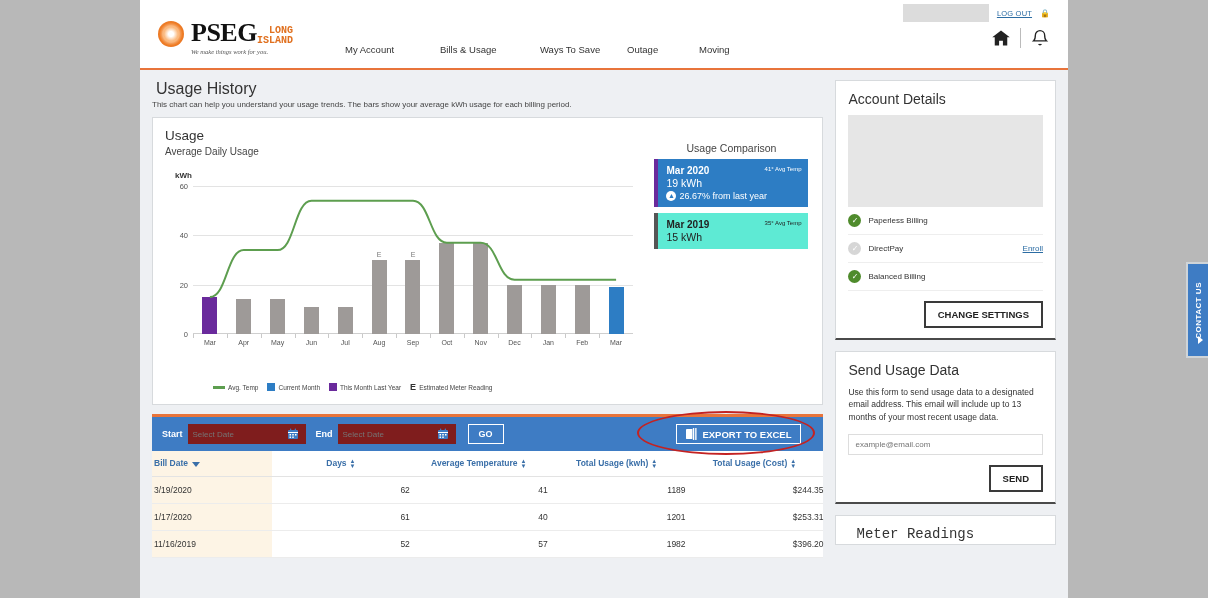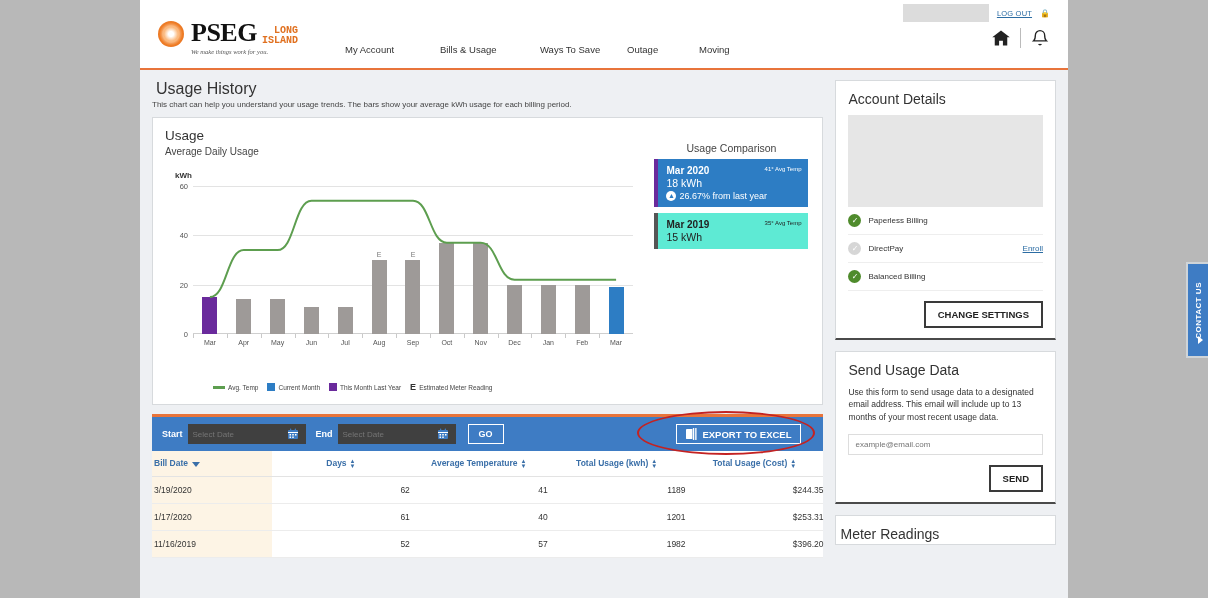--- a/index.html
+++ b/index.html
@@ -26,21 +26,21 @@
   .hdr-icons .divider { width:1px; height:20px; background:#bbb; }
   .ico { width:20px; height:20px; display:block; }
 
   .logo-wrap { position:absolute; left:18px; top:20px; display:flex; align-items:flex-start; gap:7px; }
   .sunburst { width:26px; height:26px; border-radius:50%;
     background:radial-gradient(circle, #ffffff 18%, #fdd9b8 30%, #ef7d26 62%, #d9601a 100%);
     position:relative; flex:none; margin-top:1px; }
   .sunburst::after{ content:""; position:absolute; inset:4px; border-radius:50%;
     background:radial-gradient(circle,#fff 20%, #fbb97e 55%, rgba(255,255,255,0) 80%); }
   .logo-text { line-height:1; }
-  .logo-row { display:flex; align-items:flex-end; gap:5px; }
+  .logo-row { display:flex; align-items:flex-end; }
   .pseg { font-family:"Liberation Serif", serif; font-weight:bold; font-size:26px; color:#111; letter-spacing:-0.5px; }
   .li { font-family:Liberation Mono, monospace; font-weight:bold; font-size:10px; color:#e0701f; line-height:10px;text-align:right; }
   .tagline { font-family:"Liberation Serif", serif; font-style:italic; font-size:6.5px; color:#555; margin-top:3px; }
 
   .nav { position:absolute; left:205px; top:44px; display:flex; gap:0; }
   .nav a { font-size:9.5px; color:#333; text-decoration:none; white-space:nowrap; display:block; }
   .nav .n0{ width:95px; } .nav .n1{ width:100px; } .nav .n2{ width:87px; }
   .nav .n3{ width:72px; } .nav .n4{ width:60px; }
 
   
@@ -88,21 +88,21 @@
   .cmp-k { font-size:10.5px; margin-top:1px; }
   .cmp-t { position:absolute; right:7px; top:7px; font-size:6px; }
   .cmp-d { font-size:9px; margin-top:2px; display:flex; align-items:center; gap:3px; }
   .up-circ { display:inline-block; width:10px; height:10px; border-radius:50%; background:#fff; color:#2d7dc4;
              font-size:7px; line-height:10px; text-align:center; font-weight:bold; }
 
   
   .orange-rule { height:3px; background:#e8743b; margin-top:9px; }
   .toolbar { background:#3e7cc4; height:34px; display:flex; align-items:center; padding:0 10px; position:relative; }
   .tb-lbl { font-size:9px; color:#fff; font-weight:bold; margin-right:5px; }
-  .datefield { position:relative; width:118px; height:20px; background:#404040; display:flex; align-items:center; }
+  .datefield { position:relative; width:118px; height:20px; background:#7f1d1d; display:flex; align-items:center; }
   .datefield input { border:0; outline:0; width:96px; height:18px; font-size:8px; color:#999; padding-left:5px;
                      font-family:"Liberation Sans", sans-serif; background:transparent; }
   .cal { width:18px; height:18px; display:flex; align-items:center; justify-content:center; }
   .go-btn { margin-left:12px; width:36px; height:20px; border:1px solid #fff; color:#fff; background:transparent;
             font-size:9px; font-weight:bold; display:flex; align-items:center; justify-content:center; cursor:pointer; }
   .export-btn { position:absolute; right:22px; top:7px; height:20px; border:1px solid #fff; color:#fff;
                 background:transparent; font-size:9.5px; font-weight:bold; display:flex; align-items:center;
                 gap:5px; padding:0 9px; cursor:pointer; }
   .xl-ico { width:11px; height:12px; display:block; }
   .ellipse { position:absolute; right:8px; top:-6px; width:178px; height:44px; border:2.5px solid #c32222;
@@ -128,21 +128,21 @@
          display:flex; align-items:center; justify-content:center; flex:none; }
   .chk.off { background:#d6d6d6; color:#fff; }
   .feat .grow { flex:1; }
   .enroll { font-size:8px; color:#2b6ca3; text-decoration:underline; }
   .panel-btn { border:2px solid #3a3a3a; background:#fff; color:#222; font-size:9.5px; font-weight:bold;
                padding:6px 12px; display:block; margin-left:auto; margin-top:10px; cursor:pointer;
                font-family:"Liberation Sans", sans-serif; }
   .panel p.body { font-size:8.5px; color:#333; line-height:1.45; margin:0 0 10px 0; }
   .email-in { width:100%; height:21px; border:1px solid #ddd; font-size:8px; color:#bbb; padding:0 6px;
               font-family:"Liberation Sans", sans-serif; outline:none; }
-  .meter-peek { background:#fff; border:1px solid #d7dadd; padding:10px 4px; height:30px; overflow:hidden; }
+  .meter-peek { background:#fff; border:1px solid #d7dadd; padding:10px 20px; height:30px; overflow:hidden;font-family:Liberation Mono, monospace; }
   .meter-peek h3 { font-size:14px; font-weight:normal; color:#333; margin:0; }
 
   
   .contact-tab { position:absolute; right:0; top:262px; width:22px; height:96px; background:#3e7cc4;
     border:2px solid #cfd4d8; border-right:0; display:flex; align-items:center; justify-content:center; cursor:pointer; }
   .contact-tab span { writing-mode:vertical-rl; transform:rotate(180deg); color:#fff; font-size:8px;
     font-weight:bold; letter-spacing:.5px; white-space:nowrap; }
   .ct-arrow { position:absolute; bottom:12px; left:50%; transform:translateX(-50%);
     border-top:4px solid transparent; border-bottom:4px solid transparent; border-right:5px solid #fff; }
 </style>
@@ -310,21 +310,21 @@
             <span class="t">Estimated Meter Reading</span>
           </div>
         </div>
 
         <div class="cmp">
           <div class="cmp-h">Usage Comparison</div>
 
           <div class="cmp-row cur">
             <div class="cmp-t">41° Avg Temp</div>
             <div class="cmp-m">Mar 2020</div>
-            <div class="cmp-k">18 kWh</div>
+            <div class="cmp-k">19 kWh</div>
             <div class="cmp-d">
               <span class="up-circ">▲</span>
               <span>26.67% from last year</span>
             </div>
           </div>
 
           <div class="cmp-row prev">
             <div class="cmp-t">35° Avg Temp</div>
             <div class="cmp-m">Mar 2019</div>
             <div class="cmp-k">15 kWh</div>

